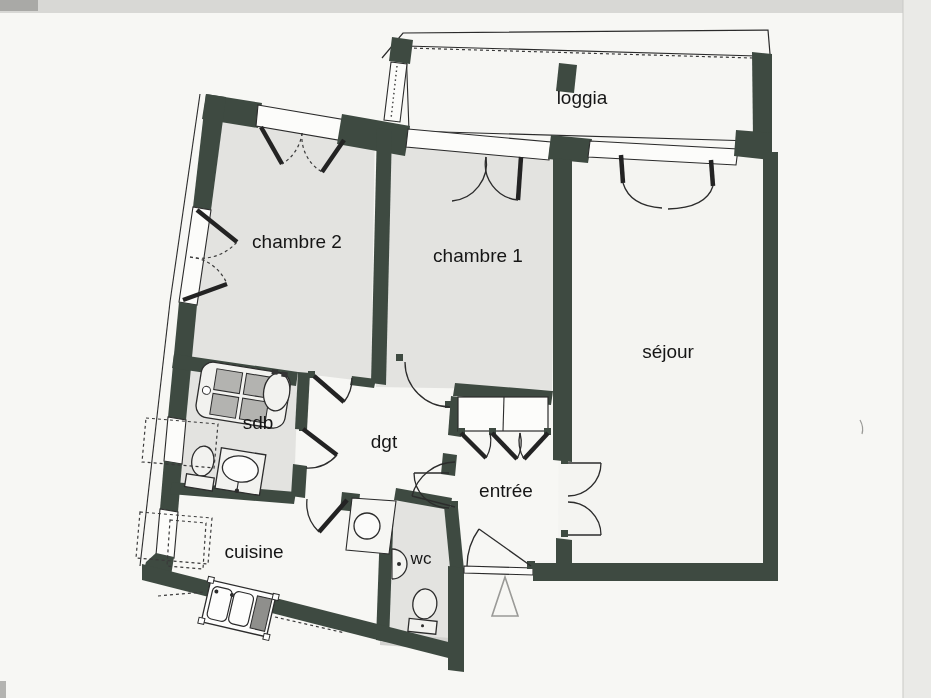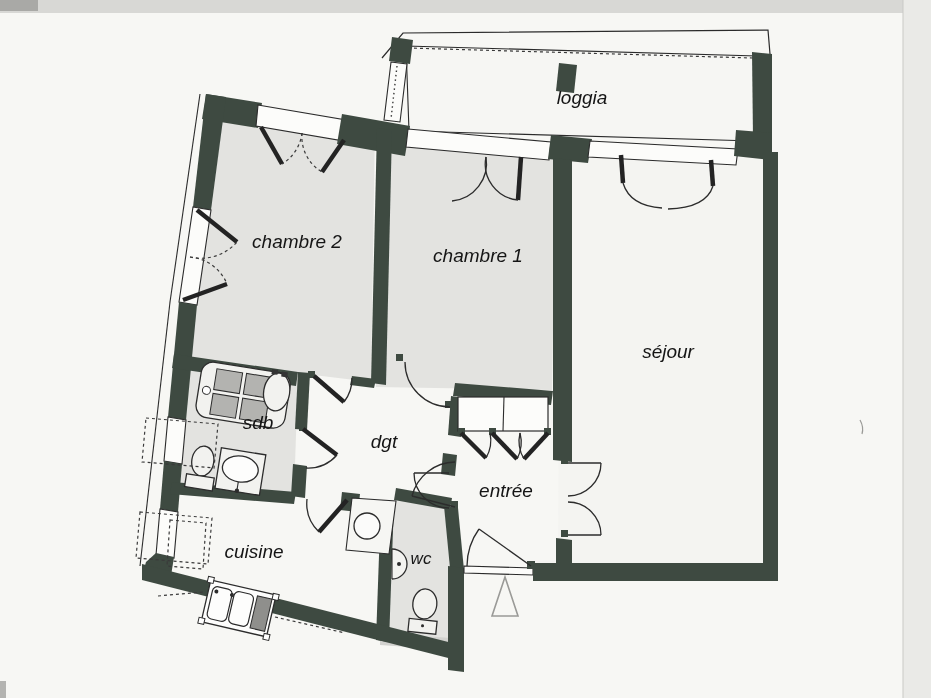--- a/index.html
+++ b/index.html
@@ -1,17 +1,17 @@
 <!DOCTYPE html>
 <html style="--paper: #f7f7f4; --wall: #3e4a41; --room: #e3e3e0; --line: #2b2b2b; --fixture: #b3b3b0;"><head>
 <meta charset="utf-8">
 <style>
   html,body{margin:0;padding:0;background:#e8e8e6;}
   #stage{position:relative;width:931px;height:698px;background:var(--paper,#f7f7f4);overflow:hidden;
-         font-family:"Liberation Sans",sans-serif;font-style:italic;}
+         font-family:"Liberation Sans",sans-serif;}
   svg{position:absolute;left:0;top:0;}
   .w    {fill:var(--wall,#3e4a41);stroke:none;}
   .ln   {fill:none;stroke:var(--line,#2b2b2b);stroke-width:1.2;}
   .win  {fill:#fcfcfa;stroke:var(--line,#2b2b2b);stroke-width:1.1;}
   .flr  {fill:#f6f6f3;stroke:var(--line,#2b2b2b);stroke-width:1.1;}
   .dash {fill:none;stroke:#3a3a3a;stroke-width:1.2;stroke-dasharray:3 3;}
   .dot  {fill:none;stroke:#3a3a3a;stroke-width:1.4;stroke-dasharray:1.5 3;}
   .leaf {stroke:#232323;stroke-width:4.5;stroke-linecap:butt;}
   .arc  {fill:none;stroke:#2c2c2c;stroke-width:1.3;}
   .thin {fill:none;stroke:#2c2c2c;stroke-width:1.1;}

